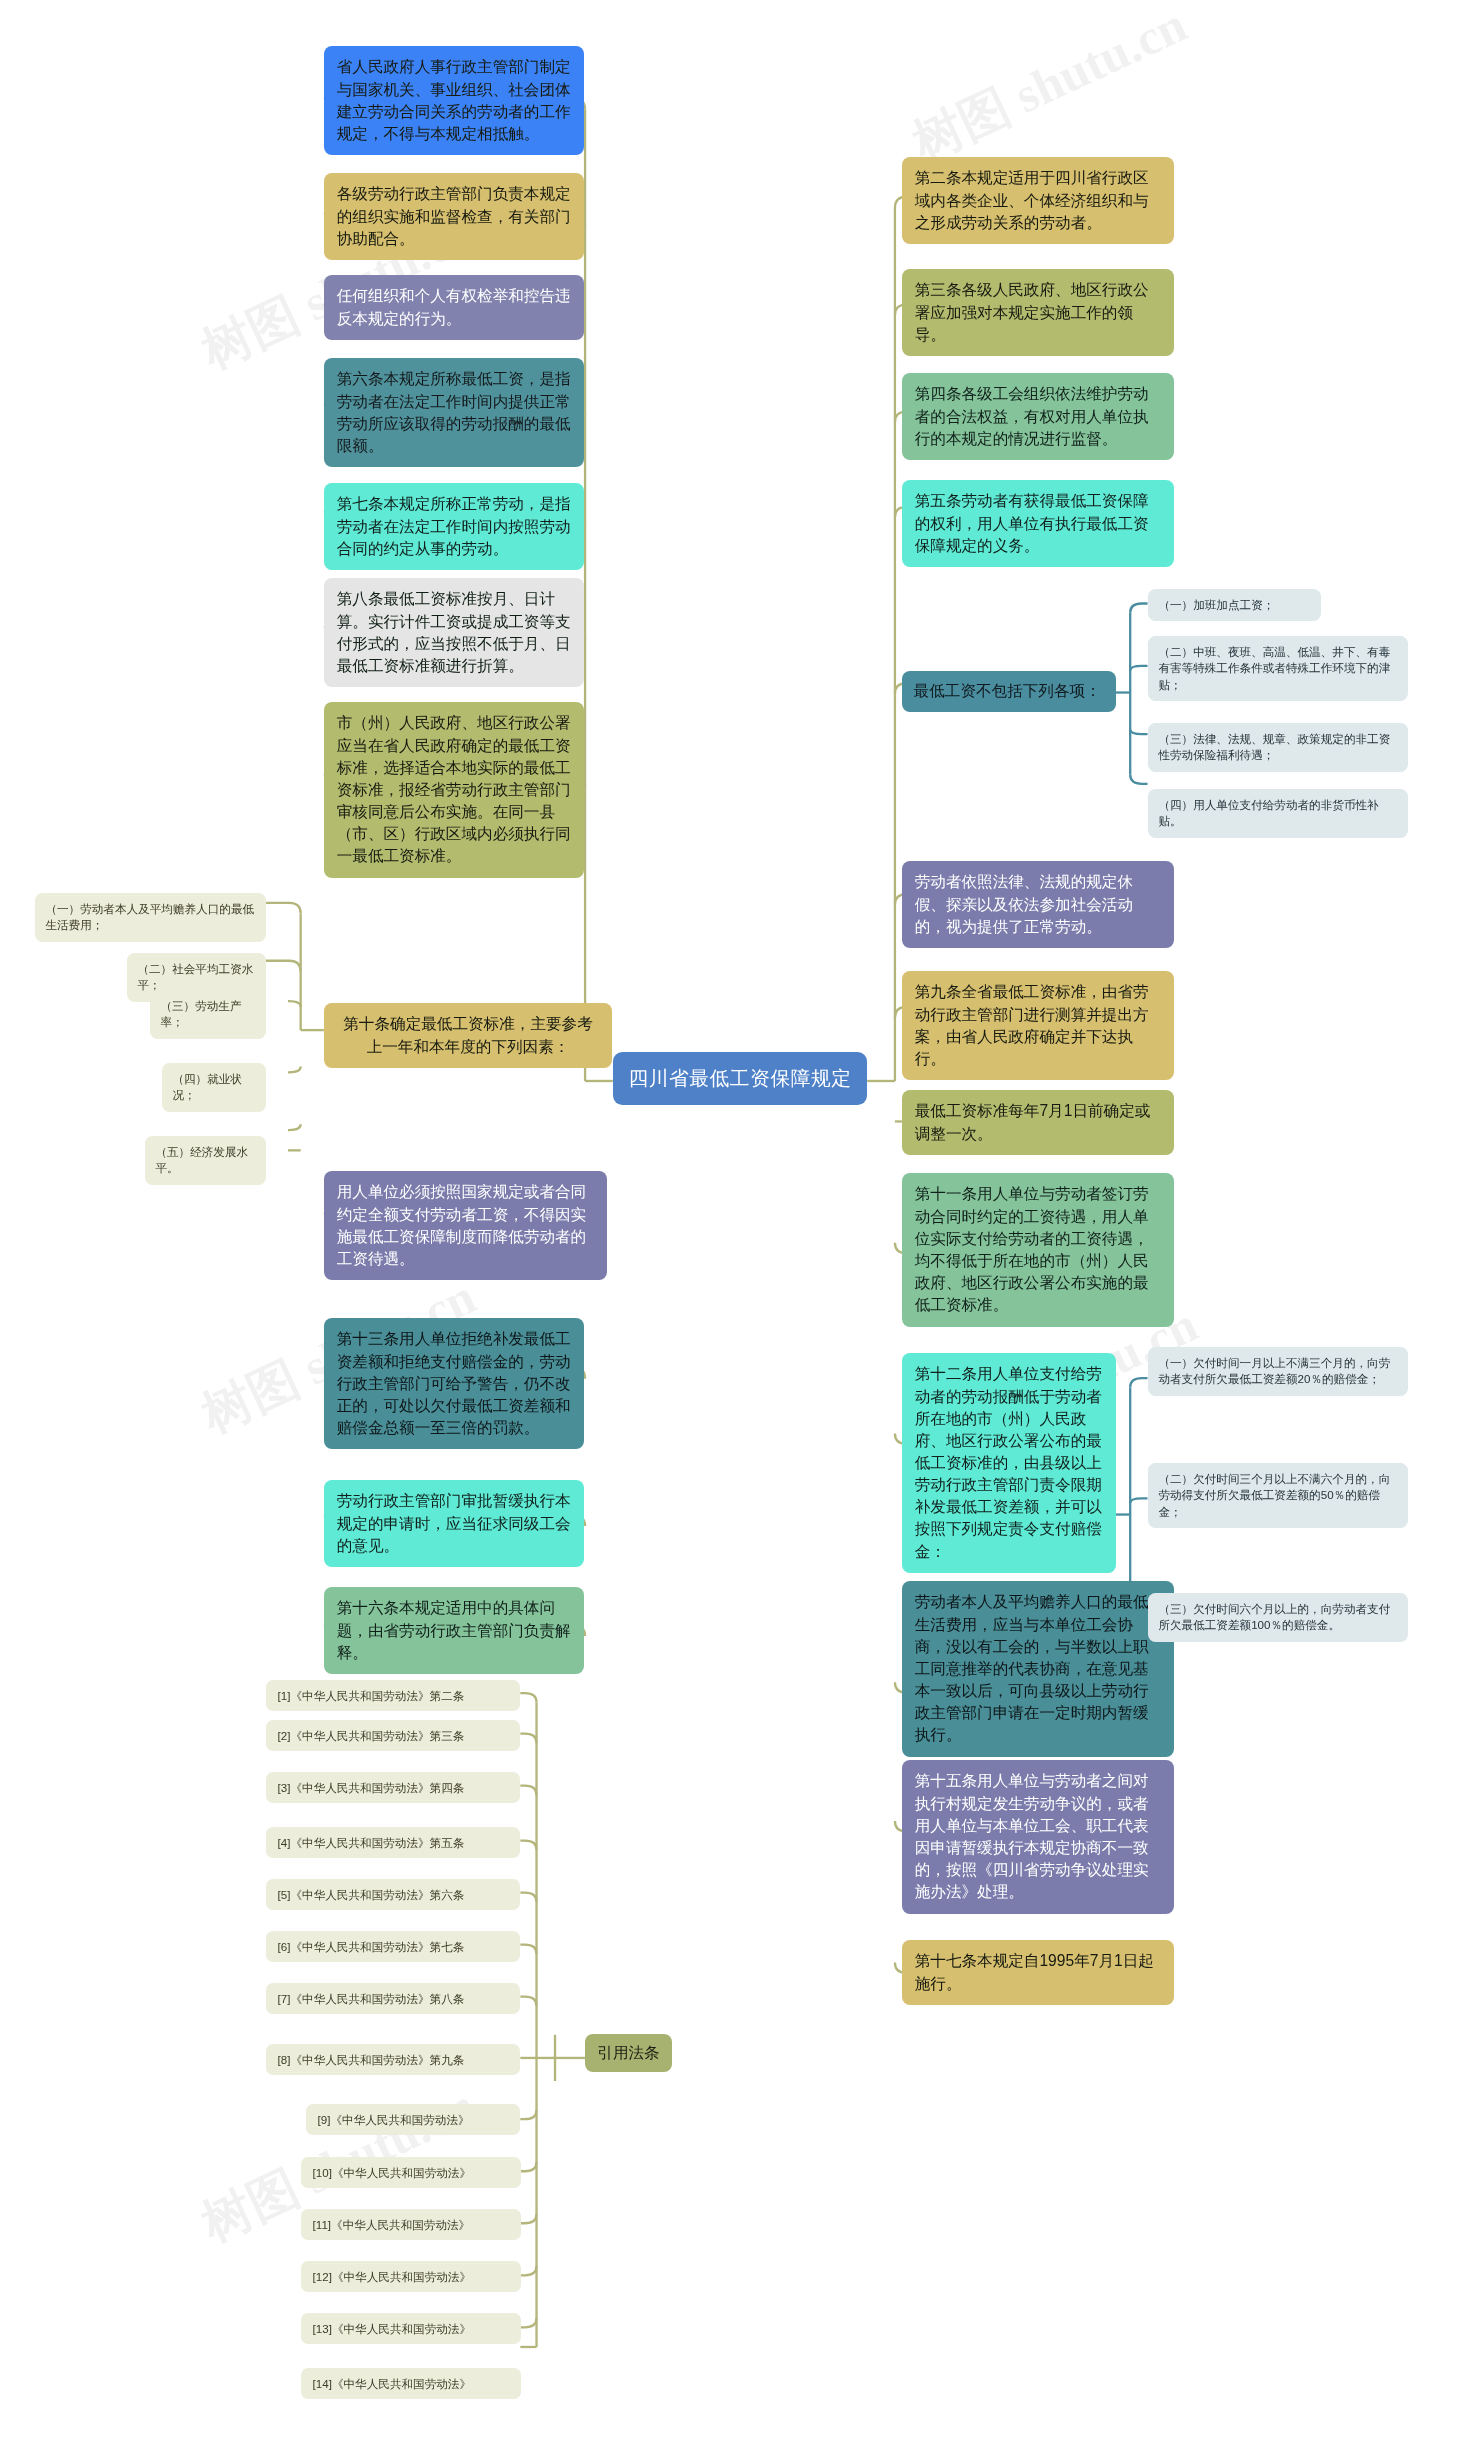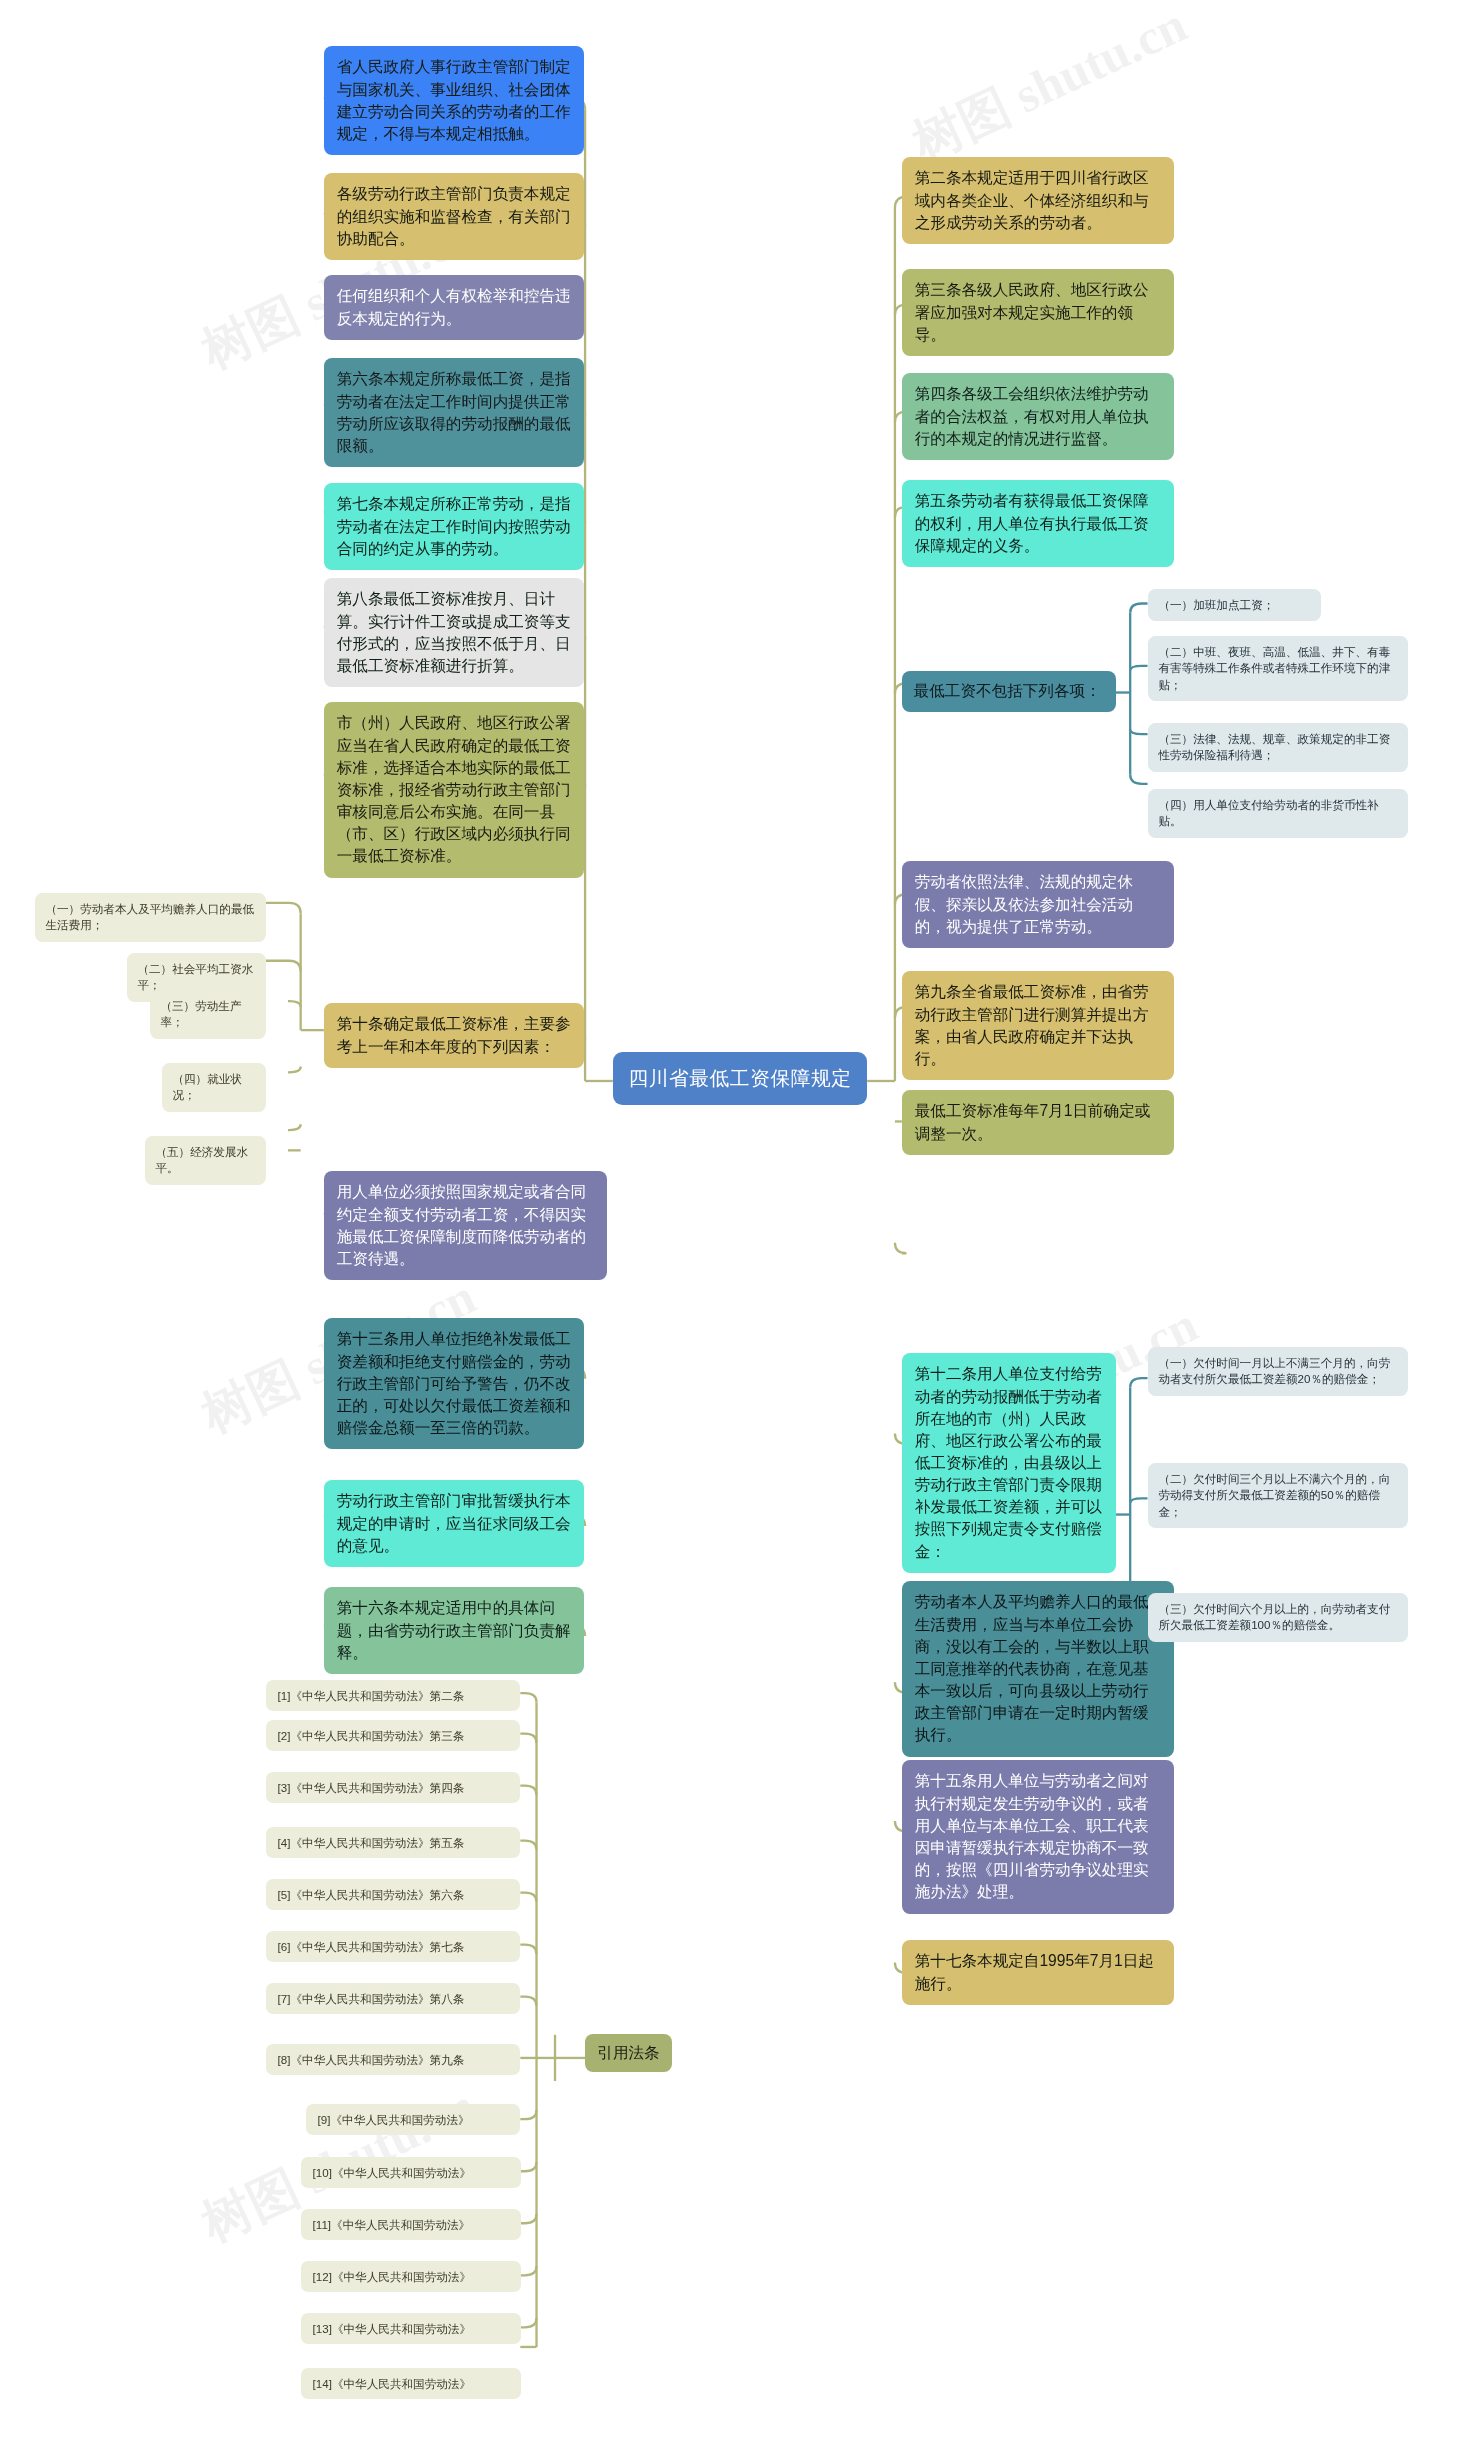--- a/index.html
+++ b/index.html
@@ -178,21 +178,21 @@
   <div class="node lvl1 c-purple" style="left:324px;top:275px;width:260px;">任何组织和个人有权检举和控告违反本规定的行为。</div>
 
   <div class="node lvl1 c-teal" style="left:324px;top:358px;width:260px;">第六条本规定所称最低工资，是指劳动者在法定工作时间内提供正常劳动所应该取得的劳动报酬的最低限额。</div>
 
   <div class="node lvl1 c-green" style="left:324px;top:483px;width:260px;">第七条本规定所称正常劳动，是指劳动者在法定工作时间内按照劳动合同的约定从事的劳动。</div>
 
   <div class="node lvl1 c-green2" style="left:324px;top:578px;width:260px;">第八条最低工资标准按月、日计算。实行计件工资或提成工资等支付形式的，应当按照不低于月、日最低工资标准额进行折算。</div>
 
   <div class="node lvl1 c-olive2" style="left:324px;top:702px;width:260px;">市（州）人民政府、地区行政公署应当在省人民政府确定的最低工资标准，选择适合本地实际的最低工资标准，报经省劳动行政主管部门审核同意后公布实施。在同一县（市、区）行政区域内必须执行同一最低工资标准。</div>
 
-  <div class="node lvl1 c-gold" style="left:324px;top:1003px;width:260px;">第十条确定最低工资标准，主要参考上一年和本年度的下列因素：</div>
+  <div class="node lvl1 c-gold" style="left:324px;top:1003px;width:288px;text-align:center;">第十条确定最低工资标准，主要参考上一年和本年度的下列因素：</div>
 
   <div class="node lvl1 c-darkpur" style="left:324px;top:1171px;width:283px;">用人单位必须按照国家规定或者合同约定全额支付劳动者工资，不得因实施最低工资保障制度而降低劳动者的工资待遇。</div>
 
   <div class="node lvl1 c-teal3" style="left:324px;top:1318px;width:260px;">第十三条用人单位拒绝补发最低工资差额和拒绝支付赔偿金的，劳动行政主管部门可给予警告，仍不改正的，可处以欠付最低工资差额和赔偿金总额一至三倍的罚款。</div>
 
   <div class="node lvl1 c-green" style="left:324px;top:1480px;width:260px;">劳动行政主管部门审批暂缓执行本规定的申请时，应当征求同级工会的意见。</div>
 
   <div class="node lvl1 c-greensoft" style="left:324px;top:1587px;width:260px;">第十六条本规定适用中的具体问题，由省劳动行政主管部门负责解释。</div>
 
   <div class="node lvl2 c-cream" style="left:35px;top:893px;width:231px;">（一）劳动者本人及平均赡养人口的最低生活费用；</div>
@@ -227,20 +227,21 @@
   <div class="node lvl1 c-green" style="left:902px;top:480px;width:272px;">第五条劳动者有获得最低工资保障的权利，用人单位有执行最低工资保障规定的义务。</div>
 
   <div class="node lvl1 c-tealtag" style="left:902px;top:671px;width:214px;padding:9.3px 11.6px;">最低工资不包括下列各项：</div>
 
   <div class="node lvl1 c-darkpur" style="left:902px;top:861px;width:272px;">劳动者依照法律、法规的规定休假、探亲以及依法参加社会活动的，视为提供了正常劳动。</div>
 
   <div class="node lvl1 c-gold" style="left:902px;top:971px;width:272px;">第九条全省最低工资标准，由省劳动行政主管部门进行测算并提出方案，由省人民政府确定并下达执行。</div>
 
   <div class="node lvl1 c-olive2" style="left:902px;top:1090px;width:272px;">最低工资标准每年7月1日前确定或调整一次。</div>
 
+  <div class="node lvl1 c-greensoft" style="left:902px;top:1173px;width:272px;">第十一条用人单位与劳动者签订劳动合同时约定的工资待遇，用人单位实际支付给劳动者的工资待遇，均不得低于所在地的市（州）人民政府、地区行政公署公布实施的最低工资标准。</div>
 
   <div class="node lvl1 c-green" style="left:902px;top:1353px;width:214px;">第十二条用人单位支付给劳动者的劳动报酬低于劳动者所在地的市（州）人民政府、地区行政公署公布的最低工资标准的，由县级以上劳动行政主管部门责令限期补发最低工资差额，并可以按照下列规定责令支付赔偿金：</div>
 
   <div class="node lvl1 c-teal3" style="left:902px;top:1581px;width:272px;">劳动者本人及平均赡养人口的最低生活费用，应当与本单位工会协商，没以有工会的，与半数以上职工同意推举的代表协商，在意见基本一致以后，可向县级以上劳动行政主管部门申请在一定时期内暂缓执行。</div>
 
   <div class="node lvl1 c-darkpur" style="left:902px;top:1760px;width:272px;">第十五条用人单位与劳动者之间对执行村规定发生劳动争议的，或者用人单位与本单位工会、职工代表因申请暂缓执行本规定协商不一致的，按照《四川省劳动争议处理实施办法》处理。</div>
 
   <div class="node lvl1 c-gold" style="left:902px;top:1940px;width:272px;">第十七条本规定自1995年7月1日起施行。</div>
 
   <div class="node lvl2 c-bluegray" style="left:1148px;top:589px;width:173px;">（一）加班加点工资；</div>

